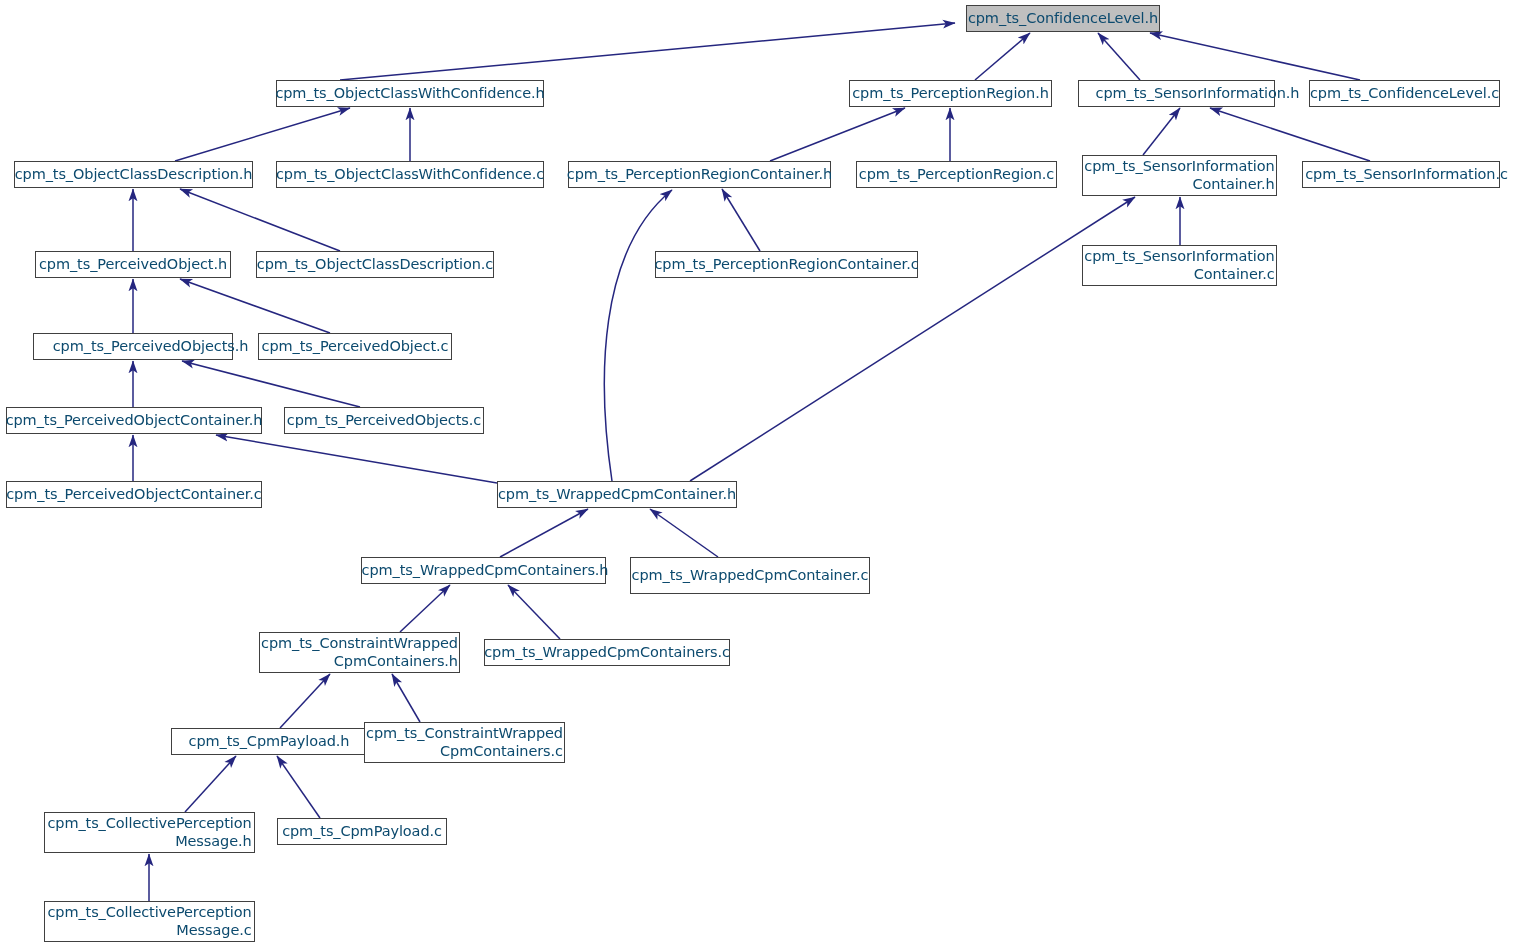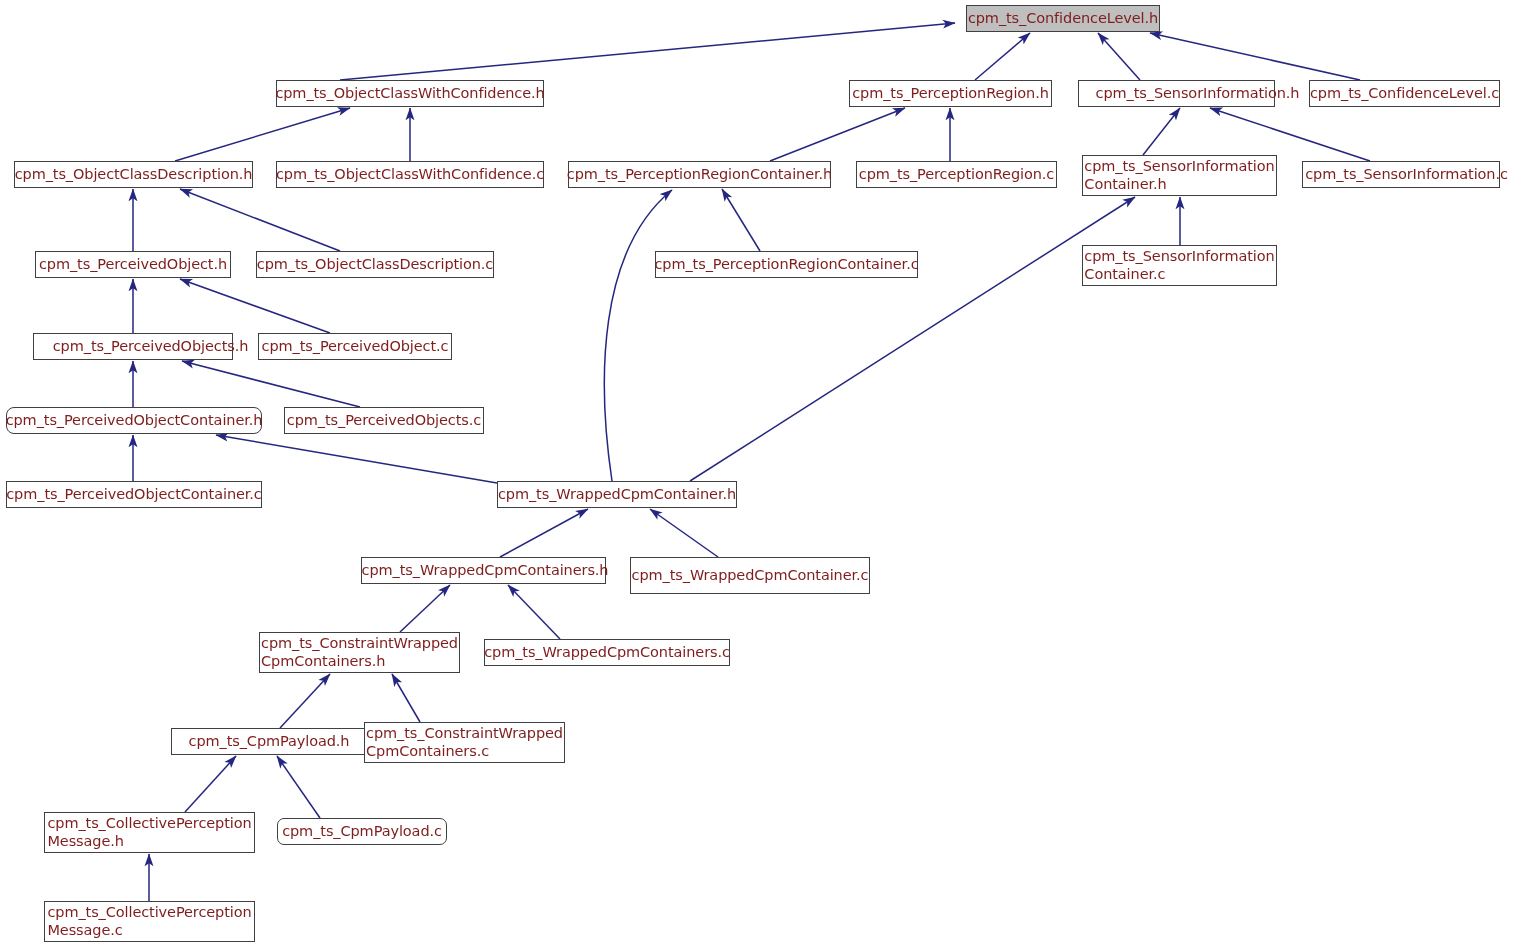--- a/index.html
+++ b/index.html
@@ -4,27 +4,27 @@
 <style>
   html,body{margin:0;padding:0;background:#ffffff;}
   body{font-family:"DejaVu Sans","Liberation Sans",sans-serif;}
   #graph{position:relative;width:1514px;height:947px;overflow:hidden;background:#ffffff;}
   #edges{position:absolute;left:0;top:0;width:1514px;height:947px;}
   .node{
     position:absolute;
     box-sizing:border-box;
     border:1px solid #404040;
     background:#ffffff;
-    color:#7f1d1d;
+    color:#0c4a6e;
     font-size:14.5px;
     line-height:1.18;
     display:flex;
     align-items:center;
     justify-content:center;
-    text-align:left;
+    text-align:right;
     white-space:pre-line;
     padding:0 5px;
     letter-spacing:-0.1px;
   }
   .node.root{background:#bfbfbf;border-color:#404040;}
 </style>
 </head>
 <body>
 
 <div id="graph">
@@ -81,31 +81,31 @@
       <div class="node" style="left: 1082px; top: 155px; width: 195px; height: 41px;">cpm_ts_SensorInformation
 Container.h</div>
       <div class="node" style="left: 1302px; top: 161px; width: 198px; height: 27px; padding-left: 16px;">cpm_ts_SensorInformation.c</div>
       <div class="node" style="left: 35px; top: 251px; width: 196px; height: 27px;">cpm_ts_PerceivedObject.h</div>
       <div class="node" style="left: 256px; top: 251px; width: 238px; height: 27px;">cpm_ts_ObjectClassDescription.c</div>
       <div class="node" style="left: 655px; top: 251px; width: 263px; height: 27px;">cpm_ts_PerceptionRegionContainer.c</div>
       <div class="node" style="left: 1082px; top: 245px; width: 195px; height: 41px;">cpm_ts_SensorInformation
 Container.c</div>
       <div class="node" style="left: 33px; top: 333px; width: 200px; height: 27px; padding-left: 40px;">cpm_ts_PerceivedObjects.h</div>
       <div class="node" style="left: 258px; top: 333px; width: 194px; height: 27px;">cpm_ts_PerceivedObject.c</div>
-      <div class="node" style="left: 6px; top: 407px; width: 256px; height: 27px; border-radius: 8px;">cpm_ts_PerceivedObjectContainer.h</div>
+      <div class="node" style="left: 6px; top: 407px; width: 256px; height: 27px;">cpm_ts_PerceivedObjectContainer.h</div>
       <div class="node" style="left: 284px; top: 407px; width: 200px; height: 27px;">cpm_ts_PerceivedObjects.c</div>
       <div class="node" style="left: 6px; top: 481px; width: 256px; height: 27px;">cpm_ts_PerceivedObjectContainer.c</div>
       <div class="node" style="left: 497px; top: 481px; width: 240px; height: 27px;">cpm_ts_WrappedCpmContainer.h</div>
       <div class="node" style="left: 361px; top: 557px; width: 245px; height: 27px; padding-left: 8px;">cpm_ts_WrappedCpmContainers.h</div>
       <div class="node" style="left: 630px; top: 557px; width: 240px; height: 37px;">cpm_ts_WrappedCpmContainer.c</div>
       <div class="node" style="left: 259px; top: 632px; width: 201px; height: 41px;">cpm_ts_ConstraintWrapped
 CpmContainers.h</div>
       <div class="node" style="left: 484px; top: 639px; width: 246px; height: 27px;">cpm_ts_WrappedCpmContainers.c</div>
       <div class="node" style="left: 171px; top: 728px; width: 196px; height: 27px;">cpm_ts_CpmPayload.h</div>
       <div class="node" style="left: 364px; top: 722px; width: 201px; height: 41px;">cpm_ts_ConstraintWrapped
 CpmContainers.c</div>
       <div class="node" style="left: 44px; top: 812px; width: 211px; height: 41px;">cpm_ts_CollectivePerception
 Message.h</div>
-      <div class="node" style="left: 277px; top: 818px; width: 170px; height: 27px; border-radius: 7px;">cpm_ts_CpmPayload.c</div>
+      <div class="node" style="left: 277px; top: 818px; width: 170px; height: 27px;">cpm_ts_CpmPayload.c</div>
       <div class="node" style="left: 44px; top: 901px; width: 211px; height: 41px;">cpm_ts_CollectivePerception
 Message.c</div>
     </div>
 </div>
 
 </body></html>

